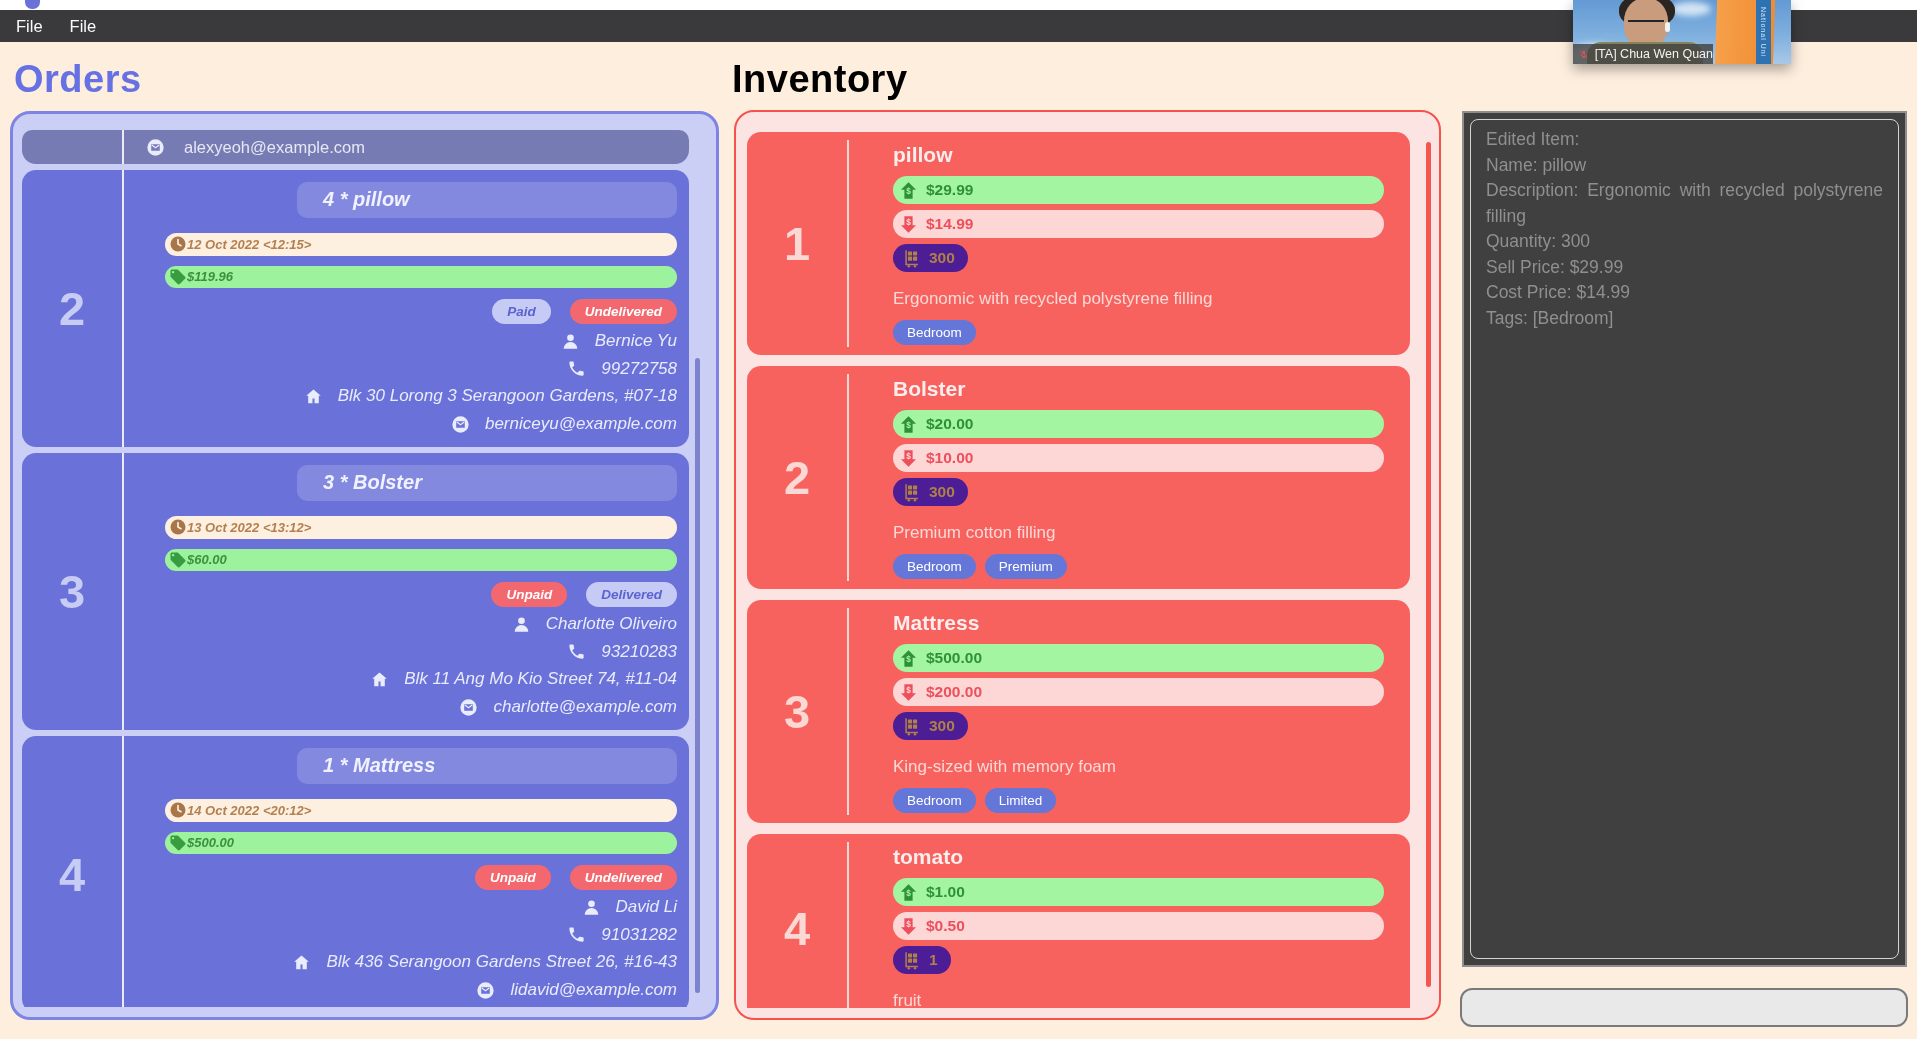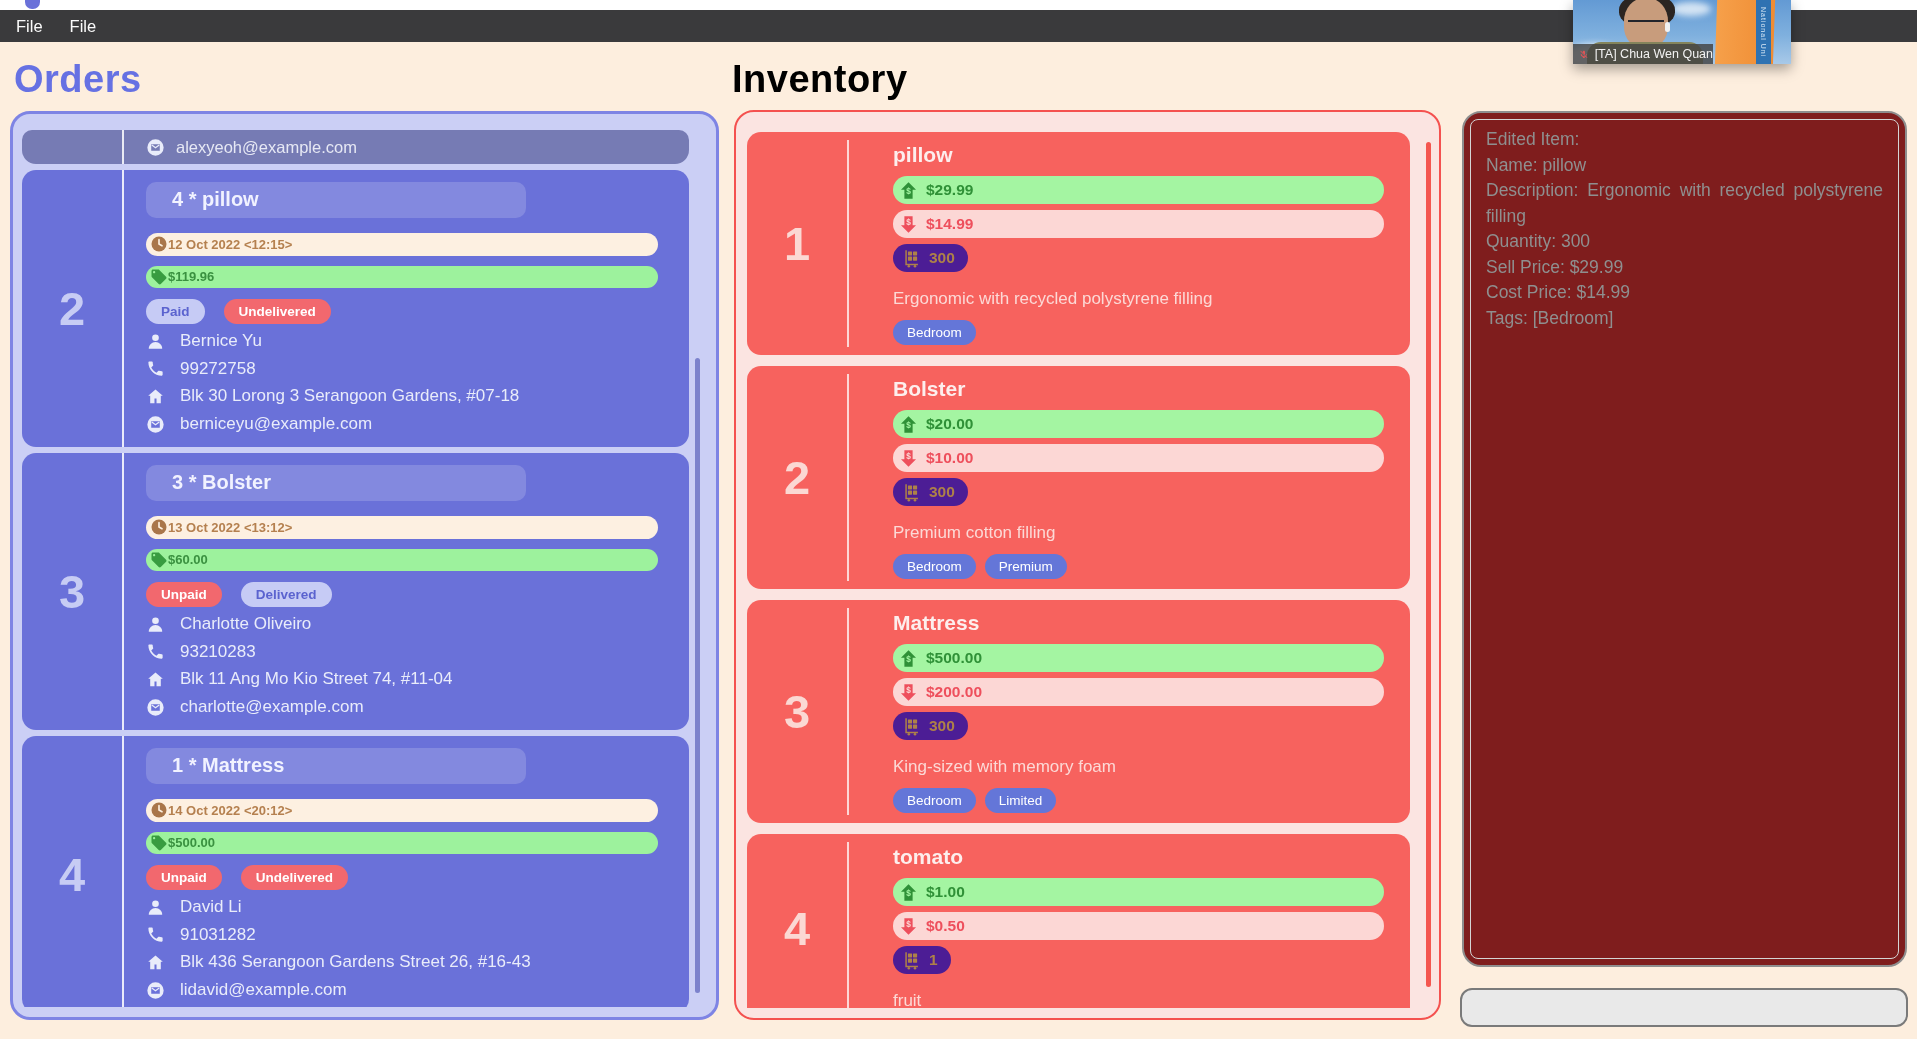--- a/index.html
+++ b/index.html
@@ -13,26 +13,26 @@
 
   
   .sec-title{position:absolute;font-weight:bold;font-size:38px;letter-spacing:.5px;}
   .t-orders{left:14px;top:58px;color:#6671e3;}
   .t-inv{left:732px;top:58px;color:#000000;}
 
   
   .orders-panel{position:absolute;left:10px;top:111px;width:709px;height:909px;background:#cbcff5;border:3px solid #7e84e4;border-radius:20px;box-sizing:border-box;}
   .o-scroll{position:absolute;left:9px;top:16px;right:27px;bottom:10px;display:flex;flex-direction:column;gap:6px;overflow:hidden;}
   .tailrow{height:34px;min-height:34px;background:#767bb4;border-radius:10px 10px 14px 14px;display:flex;}
-  .tailrow .tbody{flex:1;display:flex;align-items:center;gap:11px;padding-left:22px;color:#e6e8f4;font-size:16.5px;}
+  .tailrow .tbody{flex:1;display:flex;align-items:center;gap:19px;padding-left:22px;color:#e6e8f4;font-size:16.5px;}
   .ocard{background:#6a71d9;border-radius:14px;display:flex;min-height:277px;}
   .numcol{width:100px;min-width:100px;display:flex;align-items:center;justify-content:center;font-weight:bold;font-size:47px;color:#c7ccf4;}
   .osep{width:2px;background:rgba(255,255,255,.85);margin:0;}
   .ocard .osep{margin:0;}
-  .obody{flex:1;padding:12px 12px 12px 22px;display:flex;flex-direction:column;align-items:flex-start;}
+  .obody{flex:1;padding:12px 12px 12px 22px;display:flex;flex-direction:column;align-items:flex-end;font-style:italic;}
   .oname{width:380px;height:38px;background:rgba(255,255,255,.17);border-radius:10px;color:#f1f2ff;font-weight:bold;font-size:20px;display:flex;align-items:center;padding-left:26px;box-sizing:border-box;}
   .pill{display:flex;align-items:center;gap:0;border-radius:13px;height:24px;padding:0 12px 0 4px;box-sizing:border-box;font-weight:bold;font-size:13px;}
   .datepill{margin-top:15px;width:512px;background:#fdf0e1;color:#b5804f;}
   .pricepill{margin-top:10px;width:512px;background:#9df29d;color:#3a9140;}
   .pill svg{width:18px;height:18px;}
   .strow{margin-top:11px;display:flex;gap:19px;}
   .stpill{height:25px;display:flex;align-items:center;padding:0 15px;border-radius:13px;font-weight:bold;font-size:13.5px;}
   .st-ok{background:#c6cbf5;color:#5b63cf;}
   .st-bad{background:#f2686e;color:#ffffff;}
   .crow{margin-top:6px;height:23px;display:flex;align-items:center;gap:15px;color:#e9ecfa;font-size:17px;}
@@ -54,21 +54,21 @@
   .ipill svg{width:19px;height:19px;}
   .sellpill svg path{fill:#2f9137;} .sellpill svg text{fill:#a4f5a2;}
   .costpill svg path{fill:#ee4f5c;} .costpill svg text{fill:#fcd7d5;}
   .qtypill svg path,.qtypill svg rect,.qtypill svg circle{fill:#ae8148;}
   .idesc{margin-top:17px;height:22px;color:#fcd9d6;font-size:17px;}
   .itagrow{margin-top:9px;display:flex;gap:9px;min-height:0;}
   .itag{background:#6476d8;color:#fff;font-size:13.5px;padding:5px 14px;border-radius:14px;}
   .i-sb{position:absolute;right:8px;top:30px;width:5px;height:845px;background:#f4564f;border-radius:3px;}
 
   
-  .result-panel{position:absolute;left:1462px;top:111px;width:445px;height:856px;background:#7f1d1d;border:2.5px solid #8e8e8e;border-radius:19px;box-sizing:border-box;}
+  .result-panel{position:absolute;left:1462px;top:111px;width:445px;height:856px;background:#404040;border:2.5px solid #8e8e8e;border-radius:0;box-sizing:border-box;}
   .result-inner{position:absolute;left:6px;top:6px;right:6px;bottom:6px;border:1.5px solid #d4d4d4;border-radius:8px;}
   .result-text{position:absolute;left:22px;top:14px;right:22px;color:#8f8f8f;font-size:17.5px;line-height:25.5px;}
   .rline-justify{text-align:justify;}
   .cmdbar{position:absolute;left:1460px;top:988px;width:448px;height:39px;background:#e9e9e9;border:2.5px solid #7a7a7a;border-radius:12px;box-sizing:border-box;font-size:16px;color:#555;padding:0 12px;outline:none;font-family:"Liberation Sans","DejaVu Sans",sans-serif;}
 
   
   .webcam{position:absolute;left:1573px;top:0;width:218px;height:64px;overflow:hidden;z-index:60;box-shadow:0 5px 12px rgba(0,0,0,.35);background:linear-gradient(180deg,#639ad4 0%,#7fb0de 55%,#a8c9e8 100%);}
   .cloud{position:absolute;background:#eef5fb;border-radius:50%;filter:blur(3px);}
   .cl1{left:-8px;bottom:-6px;width:60px;height:26px;}
   .cl2{left:98px;top:2px;width:40px;height:14px;opacity:.8;}

